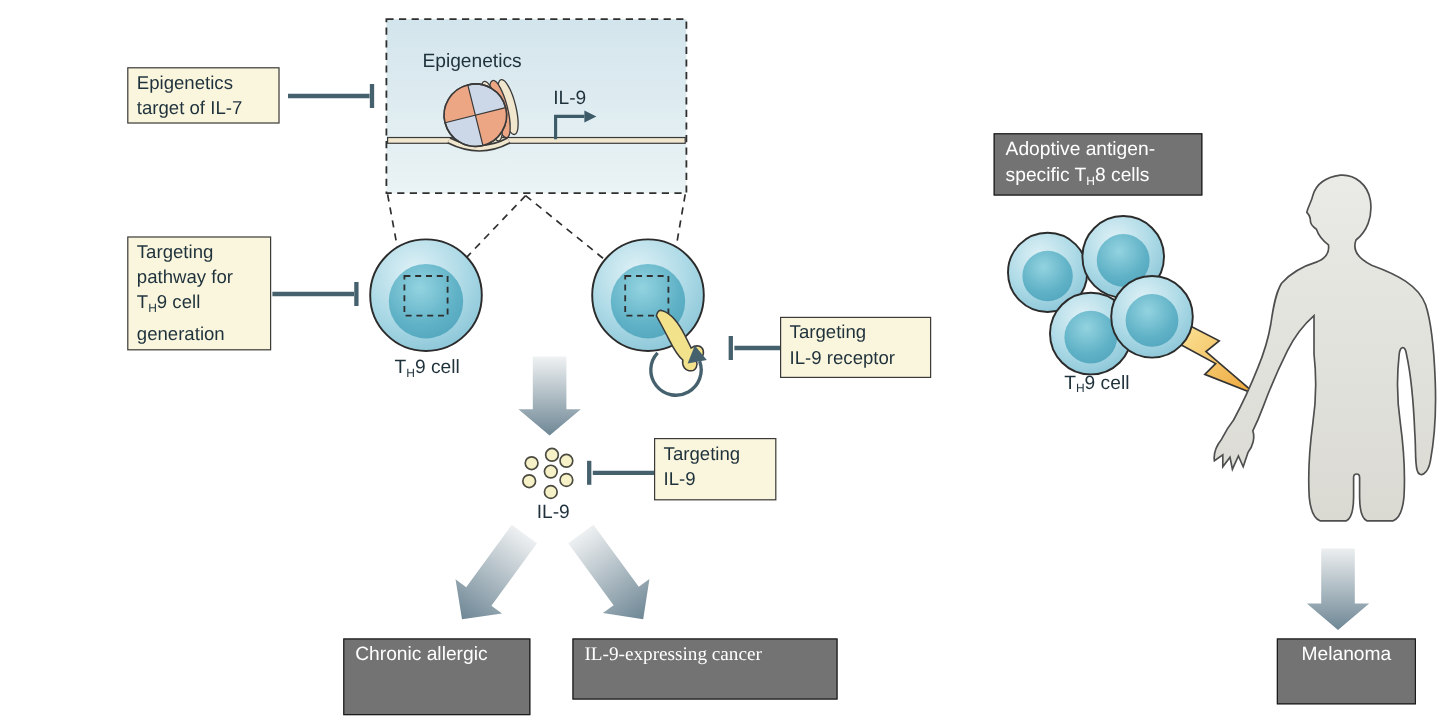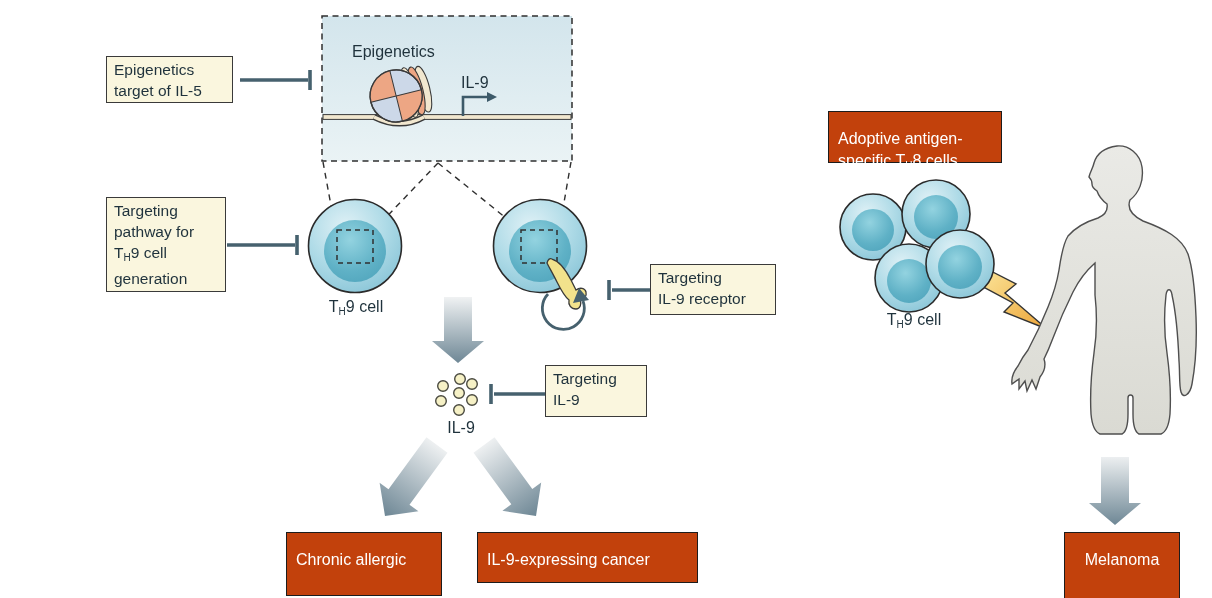--- a/index.html
+++ b/index.html
@@ -1,22 +1,22 @@
 <!DOCTYPE html>
 <html><head>
 <meta charset="utf-8">
 <style>
   html,body{margin:0;padding:0;background:#fff;}
   .fig{position:relative;width:1212px;height:598px;background:#ffffff;
        font-family:"Liberation Sans",sans-serif;overflow:hidden;}
   .abs{position:absolute;box-sizing:border-box;}
   .cream{background:#FAF6DE;border:1.5px solid #3A3A3A;color:#1F323C;
          font-size:15.5px;line-height:21px;padding:2px 7px;}
-  .teal{background:#c2410c;border:1.6px solid #1C1C1C;color:#ffffff;
-        font-size:16px;line-height:22px;padding:16px 9px;
+  .teal{background:#737373;border:1.6px solid #1C1C1C;color:#ffffff;
+        font-size:16px;line-height:22px;padding:2px 9px;
         display:flex;flex-direction:column;justify-content:space-between;}
   .lbl{color:#1F323C;font-size:16px;line-height:18px;}
   .ctr{text-align:center;}
   .sub{font-size:10px;vertical-align:-3px;}
   svg{position:absolute;left:0;top:0;}
 </style>
 </head>
 <body>
 
 <div class="fig">
@@ -184,21 +184,21 @@
              C1075,228 1085,222 1098,218 C1105,215 1108,210 1107,204
              C1103,201 1099,197 1097,191 C1094,189 1092,187 1092,184
              C1092,182 1091,179 1089,177 C1090,172 1093,168 1094,163
              C1096,156 1102,148 1117,146 Z" fill="url(#hGrad)" stroke="#4F4F4F" stroke-width="1.4"></path>
 
     <polygon points="1101,457 1129,457 1129,503 1141,503 1115,525 1089,503 1101,503" fill="url(#aGradV2)"></polygon>
   </svg>
 
   <div class="abs cream" style="left:106px;top:56px;width:127px;height:47px;">
     <div>Epigenetics</div>
-    <div>target of IL-5</div>
+    <div>target of IL-7</div>
   </div>
 
   <div class="abs cream" style="left:106px;top:197px;width:120px;height:95px;">
     <div>Targeting</div>
     <div>pathway for</div>
     <div><span>T</span><span class="sub">H</span><span>9 cell</span></div>
     <div>generation</div>
   </div>
 
   <div class="abs cream" style="left:650px;top:264px;width:126px;height:51px;">
@@ -215,28 +215,28 @@
   <div class="abs lbl" style="left:461px;top:74px;">IL-9</div>
 
   <div class="abs lbl ctr" style="left:310px;top:298px;width:92px;"><span>T</span><span class="sub">H</span><span>9 cell</span></div>
 
   <div class="abs lbl ctr" style="left:429px;top:419px;width:64px;">IL-9</div>
 
   <div class="abs teal" style="left:286px;top:532px;width:156px;height:64px;gap:46px;">
     <div>Chronic allergic</div>
   </div>
 
-  <div class="abs teal" style="left:477px;top:532px;width:221px;height:51px;">
+  <div class="abs teal" style="left:477px;top:532px;width:221px;height:51px;font-family:Liberation Serif, serif;">
     <div>IL-9-expressing cancer</div>
   </div>
 
   <div class="abs teal" style="left:828px;top:111px;width:174px;height:52px;">
     <div>Adoptive antigen-</div>
     <div><span>specific T</span><span class="sub">H</span><span>8 cells</span></div>
   </div>
 
   <div class="abs lbl ctr" style="left:854px;top:311px;width:120px;"><span>T</span><span class="sub">H</span><span>9 cell</span></div>
 
-  <div class="abs teal" style="left:1064px;top:532px;width:116px;height:67px;align-items:center;">
+  <div class="abs teal" style="left:1064px;top:532px;width:116px;height:55px;align-items:center;">
     <div>Melanoma</div>
   </div>
 
 </div>
 
 </body></html>

